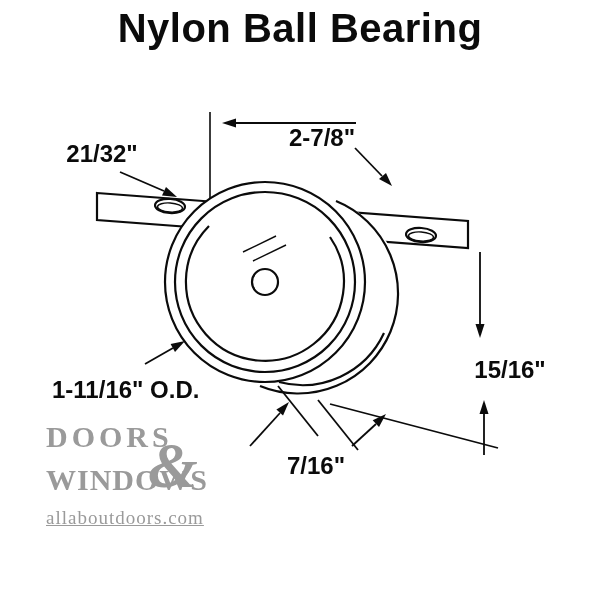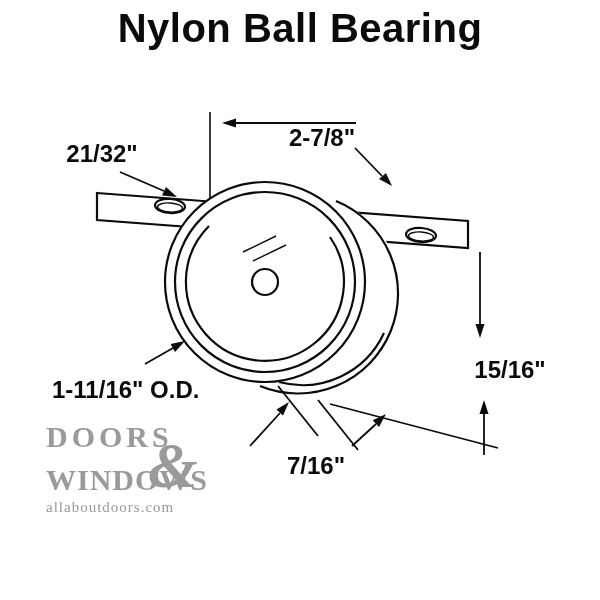--- a/index.html
+++ b/index.html
@@ -24,21 +24,21 @@
     position:absolute;left:46px;top:422px;width:230px;
     color:#9a9a9a;font-family:"Liberation Serif",serif;
   }
   .wm-line1{font-size:15px;letter-spacing:4px;margin-bottom:3px;}
   .wm-doors{font-size:30px;font-weight:bold;letter-spacing:4px;line-height:1.0;}
   .wm-windows{font-size:30px;font-weight:bold;letter-spacing:1px;line-height:1.05;margin-top:12px;}
   .wm-amp{
     position:absolute;left:102px;top:12px;font-size:64px;line-height:1;
     font-style:italic;font-weight:bold;
   }
-  .wm-url{font-size:15px;letter-spacing:1px;margin-top:3px;}
+  .wm-url{font-size:19px;letter-spacing:1px;margin-top:11px;text-decoration:underline;}
 </style>
 </head>
 <body>
 
 <h1 class="page-title">Nylon Ball Bearing</h1>
 
 <svg class="drawing" width="600" height="600" viewBox="0 0 600 600">
 
   <line x1="210" y1="112" x2="210" y2="200" class="thin"></line>
 

